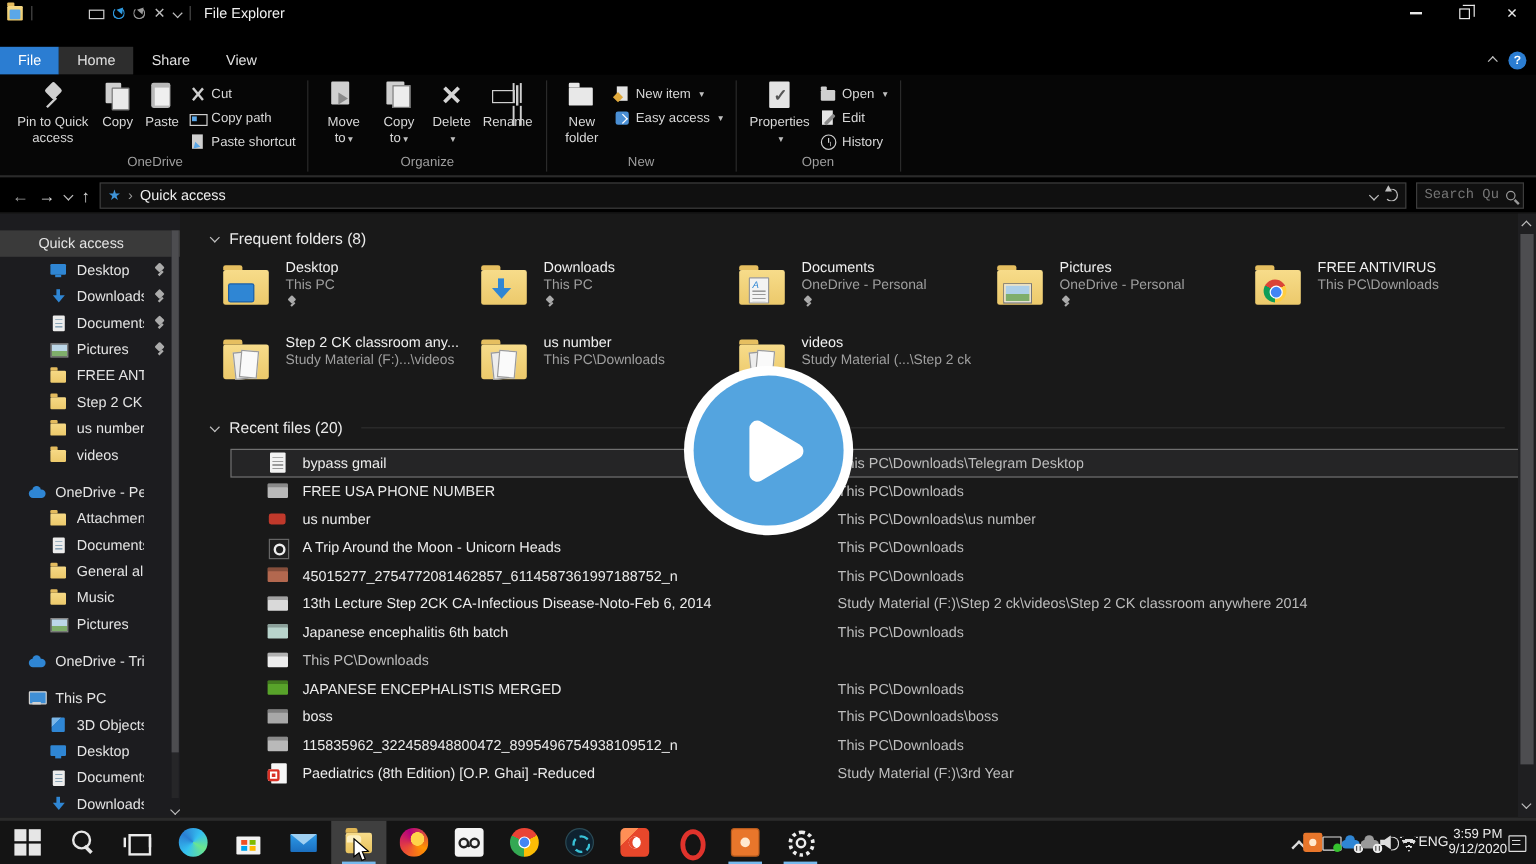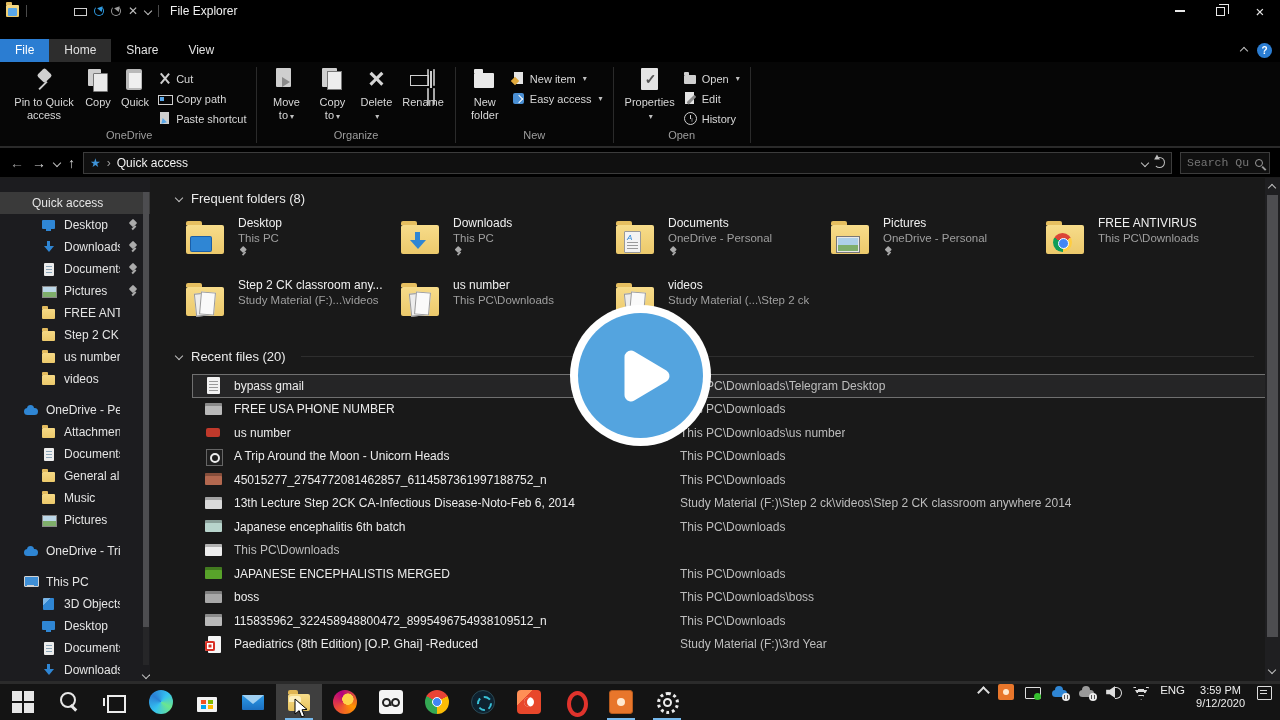--- a/index.html
+++ b/index.html
@@ -164,21 +164,21 @@
   .ov-chrome::after{content:"";position:absolute;left:5px;top:5px;width:9px;height:9px;background:#4285f4;border:1.6px solid #fff;border-radius:50%;}
   .ov-pages{left:10px;bottom:3px;width:18px;height:23px;}
   .ov-pages::before{content:"";position:absolute;left:0;top:1px;width:13px;height:21px;background:#ededed;border:1px solid #9a9a9a;transform:rotate(-6deg);}
   .ov-pages::after{content:"";position:absolute;left:5px;top:0;width:13px;height:21px;background:#fafafa;border:1px solid #9a9a9a;transform:rotate(5deg);}
   .ttext{display:flex;flex-direction:column;padding-top:2px;min-width:0;}
   .tname{color:#f0f0f0;font-size:12px;line-height:15px;white-space:nowrap;}
   .tloc{color:#9f9f9f;font-size:11.5px;line-height:15px;white-space:nowrap;}
   .tpin{margin:1px 0 0 1px;transform:scale(.85);transform-origin:left top;}
   .recent-wrap{margin-top:22px;}
   .files{margin:8px 0 0 16px;}
-  .frow{display:flex;align-items:center;height:23.5px;padding-left:12px;border:1px solid transparent;width:1088px;}
+  .frow{display:flex;align-items:center;height:23.5px;padding-left:30px;border:1px solid transparent;width:1088px;}
   .frow.sel{background:#252526;border-color:#707070;}
   .fic{width:17px;height:19px;position:relative;margin-right:12px;flex-shrink:0;}
   .fname{width:446px;color:#ececec;white-space:nowrap;overflow:hidden;flex-shrink:0;}
   .fpath{color:#bdbdbd;white-space:nowrap;overflow:hidden;}
   .fi-doc::before{content:"";position:absolute;left:2px;top:1px;width:13px;height:17px;background:#f2f2f2;border-radius:1px;}
   .fi-doc::after{content:"";position:absolute;left:4px;top:5px;width:9px;height:10px;background:repeating-linear-gradient(to bottom,#9a9a9a 0 1px,transparent 1px 3px);}
   .fi-img::before{content:"";position:absolute;left:0;top:3px;width:17px;height:12px;border-radius:1px;background:var(--c,#b9b9b9);box-shadow:inset 0 3px 0 rgba(0,0,0,.25);}
   .g1{--c:#b9b9b9;} .r1{--c:#b3684f;} .l1{--c:#d9d9d9;} .t1{--c:#b8d4cc;} .w1{--c:#ededed;} .gr1{--c:#58a32a;} .g2{--c:#a8a8a8;}
   .fi-red::before{content:"";position:absolute;left:1px;top:5px;width:14px;height:9px;background:#c0392b;border-radius:2px;}
   .fi-audio::before{content:"";position:absolute;left:1px;top:2px;width:15px;height:15px;background:#1f1f1f;border:1px solid #666;}
@@ -229,21 +229,21 @@
   .ic-darkapp::after{content:"";position:absolute;left:4.5px;top:4.5px;width:11px;height:11px;border:2px dashed #39c2d7;border-radius:50%;}
   .ic-office{background:linear-gradient(135deg,#ff8f56 0 32%,#e8472b 32%);border-radius:4px;}
   .ic-office::after{content:"";position:absolute;left:7px;top:7px;width:10px;height:10px;background:#fff;border-radius:50%;box-shadow:inset 3px 0 0 #e8472b;}
   .ic-opera::before{content:"";position:absolute;left:4px;top:1px;width:13px;height:18px;border:4px solid #e0332c;border-radius:50%;}
   .ic-rec{background:#e8762b;border-radius:3px;border:1px solid #b55a1d;}
   .ic-rec::after{content:"";position:absolute;left:7px;top:7px;width:8px;height:8px;background:#ffe9d0;border-radius:50%;}
   .ic-gear::before{content:"";position:absolute;left:2px;top:2px;width:16px;height:16px;border:3px dotted #ececec;border-radius:50%;}
   .ic-gear::after{content:"";position:absolute;left:8px;top:8px;width:5px;height:5px;border:2px solid #ececec;border-radius:50%;}
 
   
-  .tray{margin-left:auto;display:flex;gap:11px;padding-right:8px;}
+  .tray{margin-left:auto;display:flex;align-items:center;padding-right:8px;}
   .tr{position:relative;width:16px;height:16px;flex-shrink:0;}
   .tr-chev{width:9px;height:9px;}
   .tr-chev::before{content:"";position:absolute;left:1px;top:4px;width:7px;height:7px;border-left:2px solid #ddd;border-top:2px solid #ddd;transform:rotate(45deg);}
   .tr-rec{background:#e8762b;border-radius:2px;}
   .tr-rec::after{content:"";position:absolute;left:5px;top:5px;width:6px;height:6px;background:#ffe9d0;border-radius:50%;}
   .tr-disp::before{content:"";position:absolute;left:0;top:3px;width:14px;height:10px;border:1.6px solid #ddd;border-radius:1px;}
   .tr-disp::after{content:"";position:absolute;right:0;bottom:0;width:7px;height:7px;background:#35c12e;border-radius:50%;}
   .tr-cloud::before{content:"";position:absolute;left:0;top:6px;width:15px;height:7px;background:var(--cc,#2f86d4);border-radius:4px;}
   .tr-cloud::after{content:"";position:absolute;left:3px;top:2px;width:8px;height:8px;background:var(--cc,#2f86d4);border-radius:50%;}
   .tr-cloud .badge{position:absolute;right:-2px;bottom:-1px;width:8px;height:8px;background:#ececec;border-radius:50%;background-image:linear-gradient(#555,#555),linear-gradient(#555,#555);background-size:1.4px 4px;background-position:2.2px 2px,4.6px 2px;background-repeat:no-repeat;}
@@ -306,21 +306,21 @@
         <div class="bigbtn">
             <span class="bigicon i-pin"></span>
             <span class="blabel">Pin to Quick access</span>
           </div>
         <div class="bigbtn">
             <span class="bigicon i-copy"></span>
             <span class="blabel">Copy</span>
           </div>
         <div class="bigbtn">
             <span class="bigicon i-paste"></span>
-            <span class="blabel">Quick</span>
+            <span class="blabel">Paste</span>
           </div>
         <div class="smallcol">
           <div class="smallbtn">
               <span class="sicon s-cut"></span>
               <span>Cut</span>
             </div>
           <div class="smallbtn">
               <span class="sicon s-cpath"></span>
               <span>Copy path</span>
             </div>

